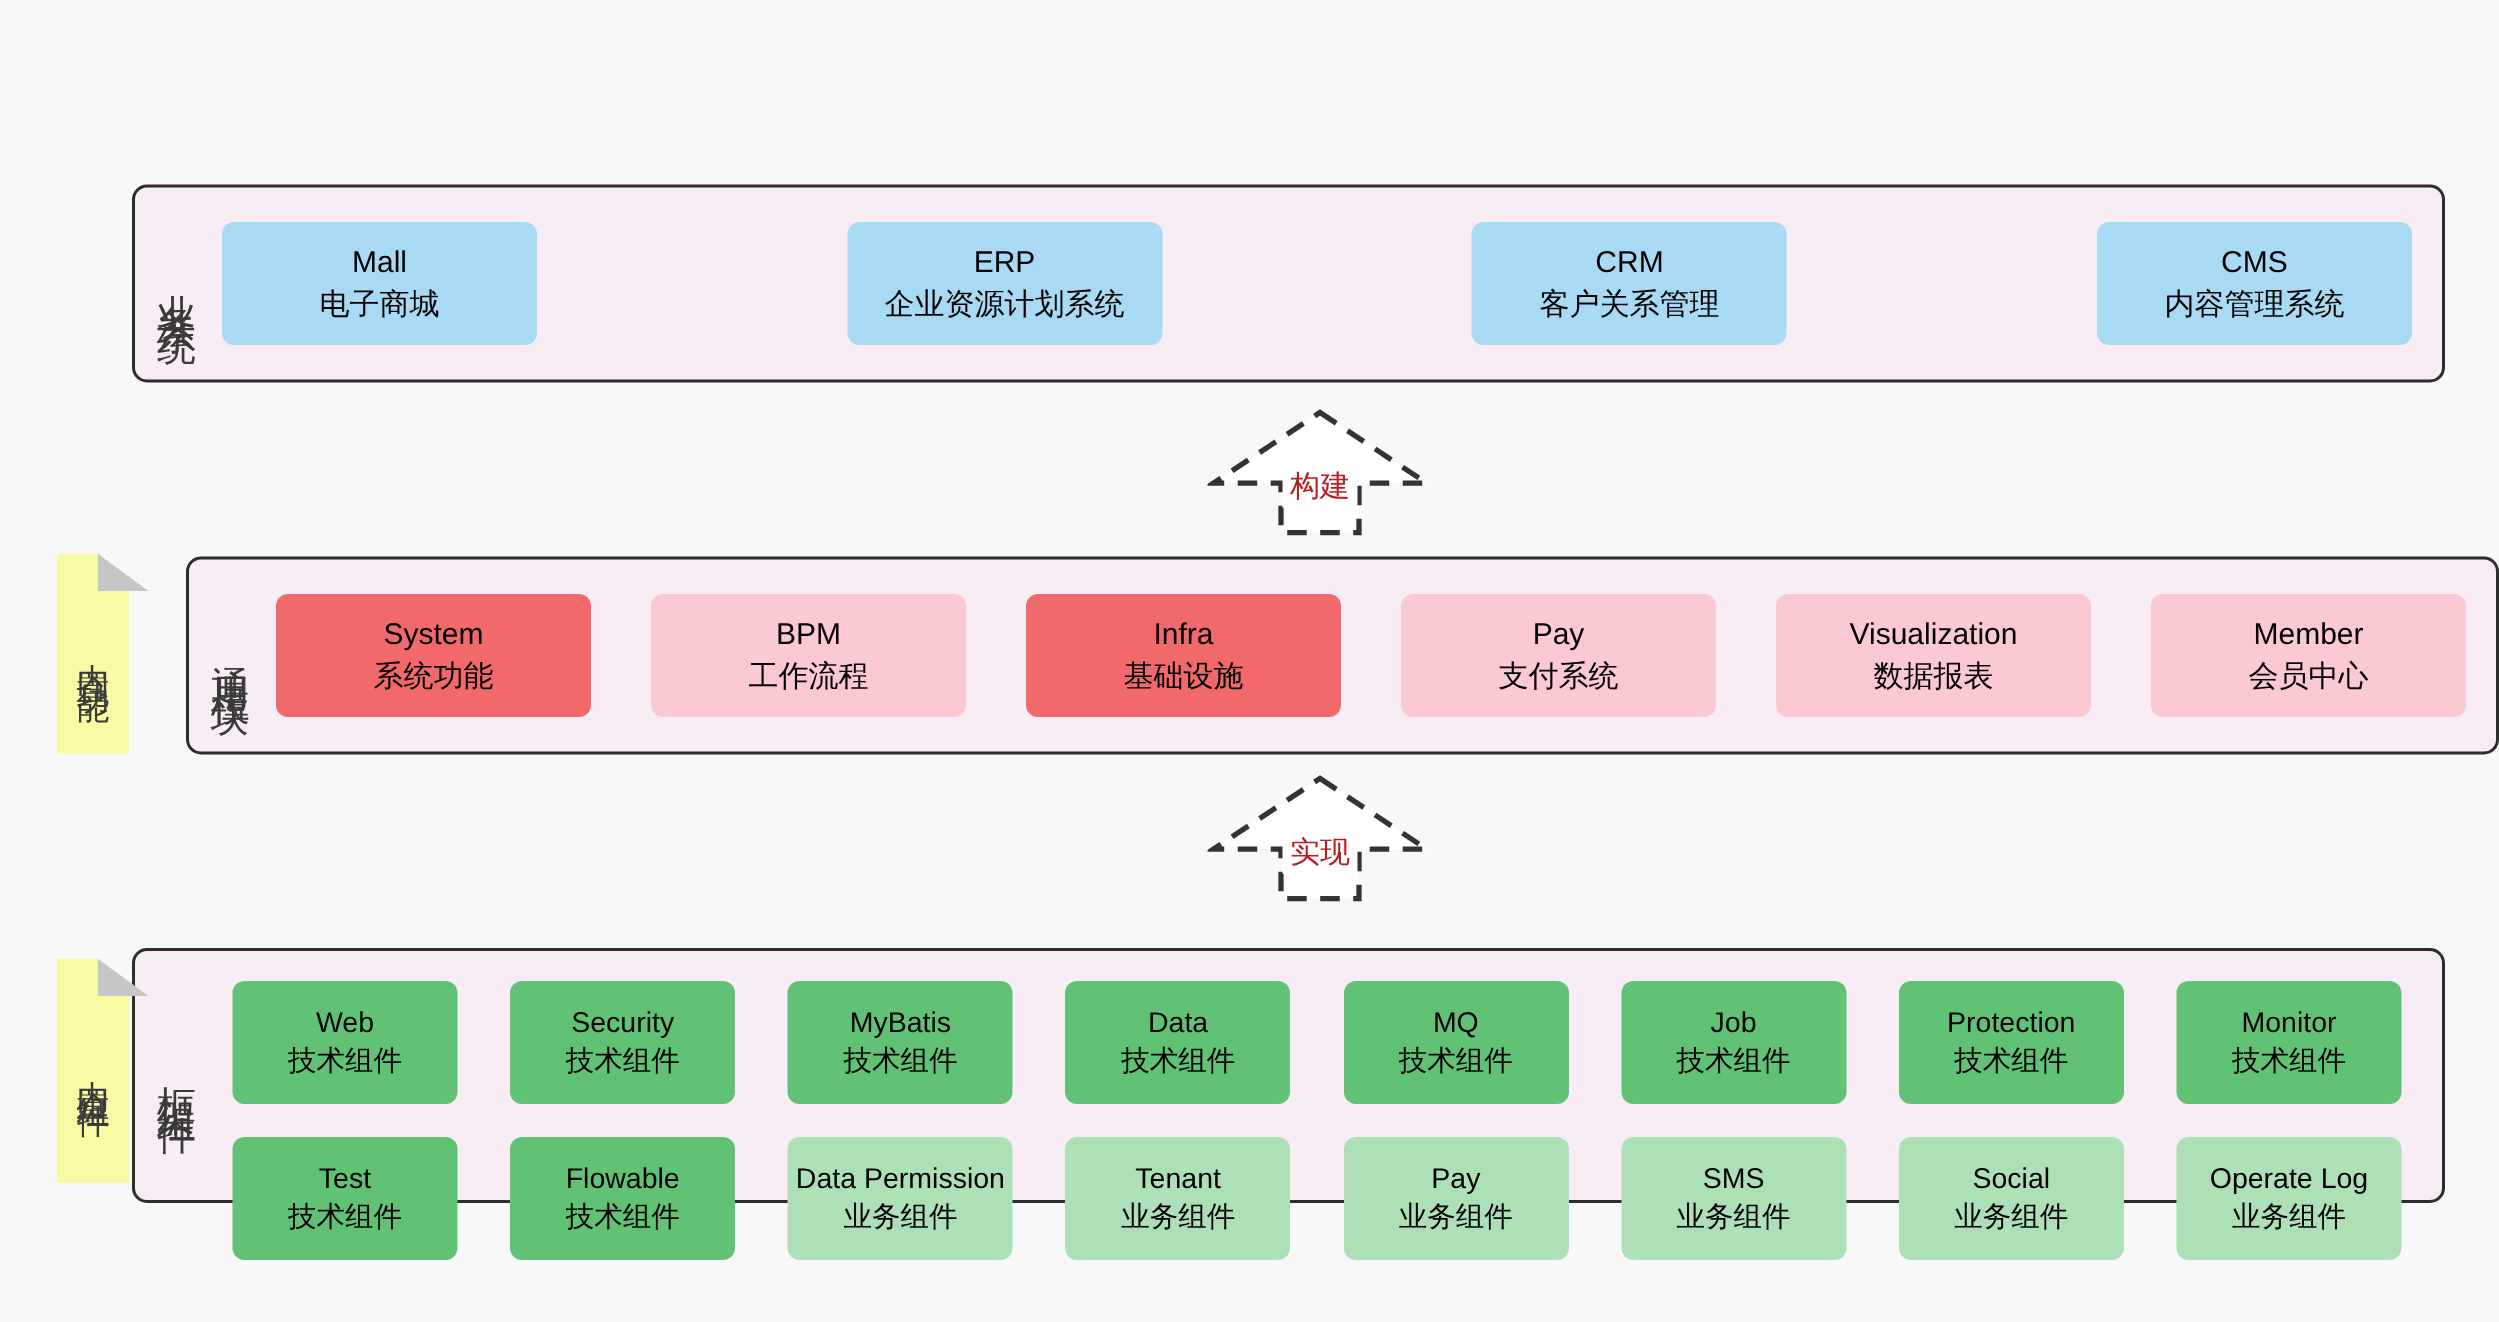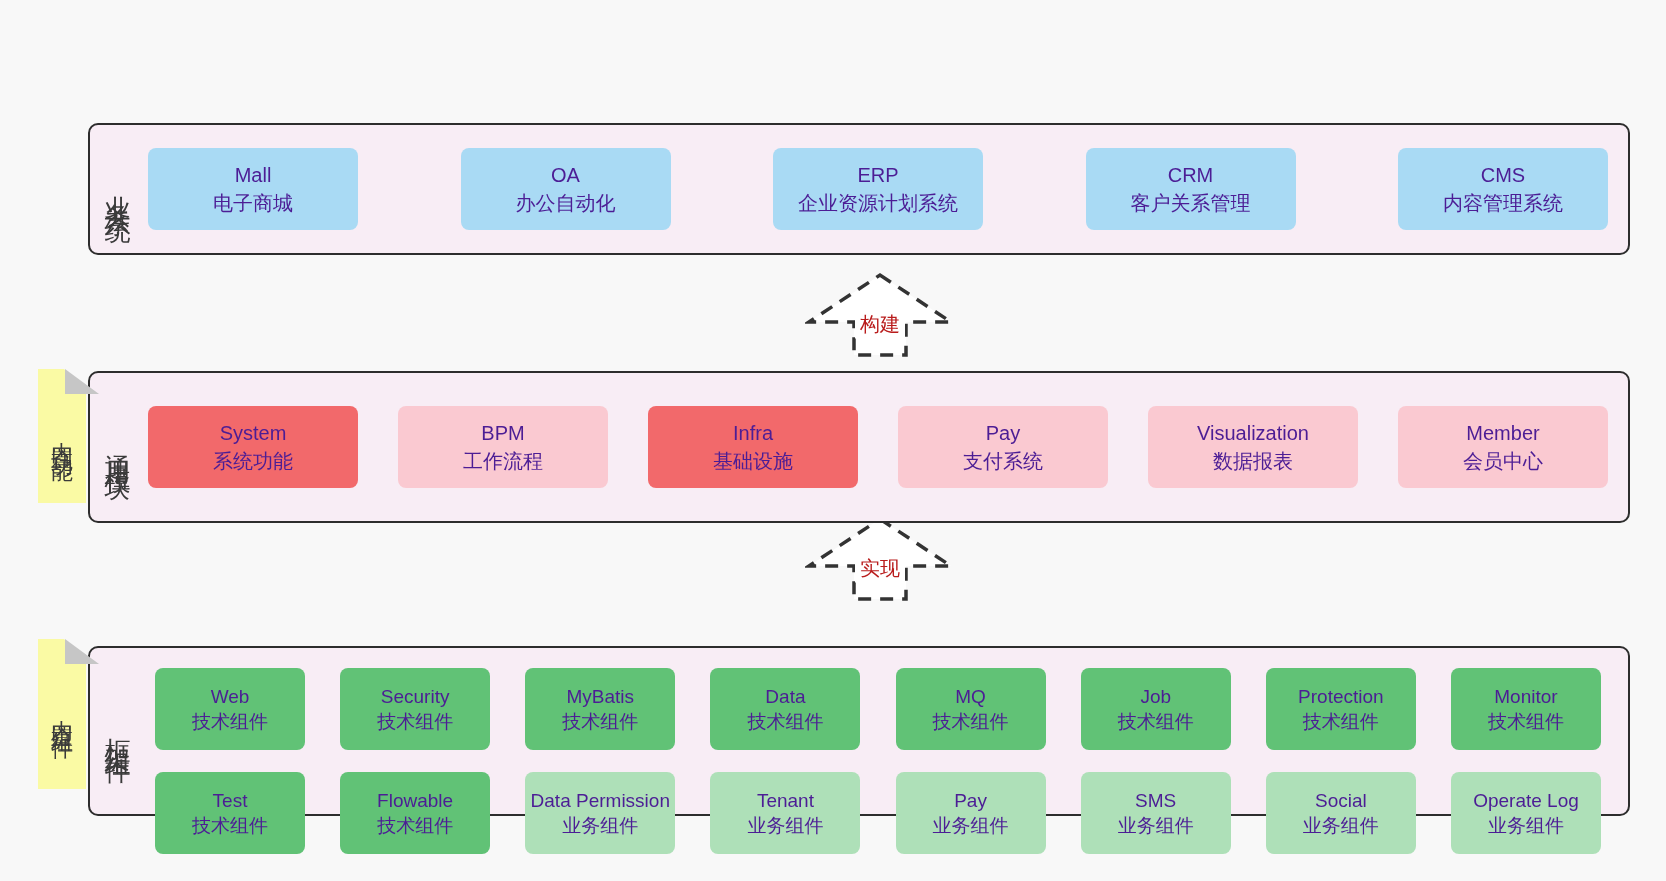--- a/index.html
+++ b/index.html
@@ -16,42 +16,42 @@
   }
   .panel{
     position:absolute;left:88px;width:1542px;
     background:var(--panel-bg,#f8edf5);
     border:2px solid var(--panel-border,#2d2d2d);
     border-radius:10px;
     box-sizing:border-box;
     z-index:2;
   }
   #panel-business{top:123px;height:132px;}
-  #panel-modules{top:371px;height:152px;}
-  #panel-components{top:646px;height:170px;}
+  #panel-modules{top:371px;height:132px;margin-left:36px;}
+  #panel-components{top:632px;height:170px;}
 
   .side-label{
     position:absolute;left:13px;top:50%;
     transform:translateY(-50%);
     writing-mode:vertical-rl;text-orientation:upright;
     font-size:26px;line-height:30px;letter-spacing:7px;
     color:#3a3a3a;white-space:nowrap;
   }
   .boxes{
     position:absolute;display:flex;justify-content:space-between;
   }
   .boxes.cols6{left:58px;right:20px;top:50%;transform:translateY(-50%);}
   .rows-wrap{position:absolute;left:65px;right:27px;top:20px;}
   .boxes.cols8{position:relative;left:0;right:0;}
   .boxes.cols8 + .boxes.cols8{margin-top:22px;}
 
   .box{
     border-radius:8px;
     display:flex;flex-direction:column;align-items:center;justify-content:center;
-    text-align:center;color:#4c1d95;
+    text-align:center;color:#000000;
     box-sizing:border-box;padding:6px 4px;
   }
   .cols6 .box{width:210px;height:82px;font-size:20px;line-height:28px;}
   .cols8 .box{width:150px;height:82px;font-size:19px;line-height:25px;}
   .box-title,.box-sub{display:block;}
   .box.blue{background:var(--blue,#a9daf4);}
   .box.red{background:var(--red,#f2696b);}
   .box.pink{background:var(--pink,#fac9d1);}
   .box.gdark{background:var(--green-dark,#61c276);}
   .box.glight{background:var(--green-light,#aee0b8);}
@@ -96,24 +96,20 @@
 <div id="stage">
 
   <div class="panel" id="panel-business">
     <div class="side-label">业务系统</div>
     <div class="boxes cols6">
       <div class="box blue">
         <span class="box-title">Mall</span>
         <span class="box-sub">电子商城</span>
       </div>
       <div class="box blue">
-        <span class="box-title">OA</span>
-        <span class="box-sub">办公自动化</span>
-      </div>
-      <div class="box blue">
         <span class="box-title">ERP</span>
         <span class="box-sub">企业资源计划系统</span>
       </div>
       <div class="box blue">
         <span class="box-title">CRM</span>
         <span class="box-sub">客户关系管理</span>
       </div>
       <div class="box blue">
         <span class="box-title">CMS</span>
         <span class="box-sub">内容管理系统</span>

